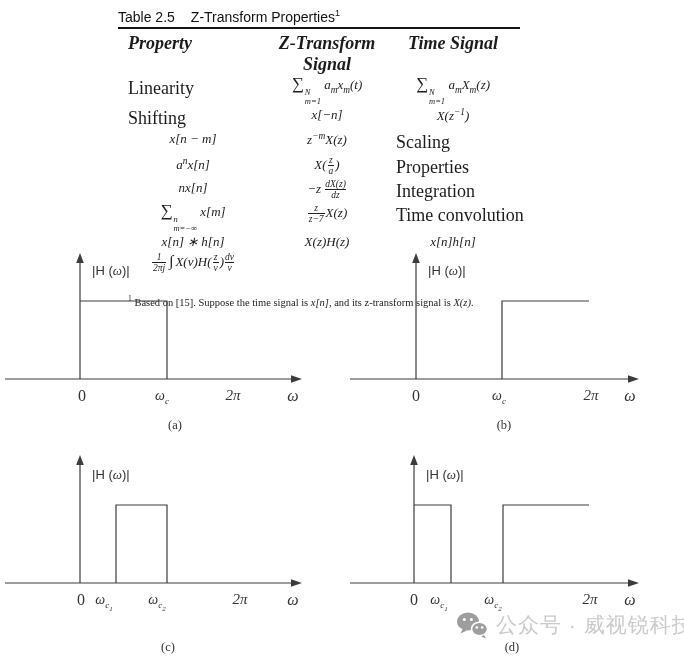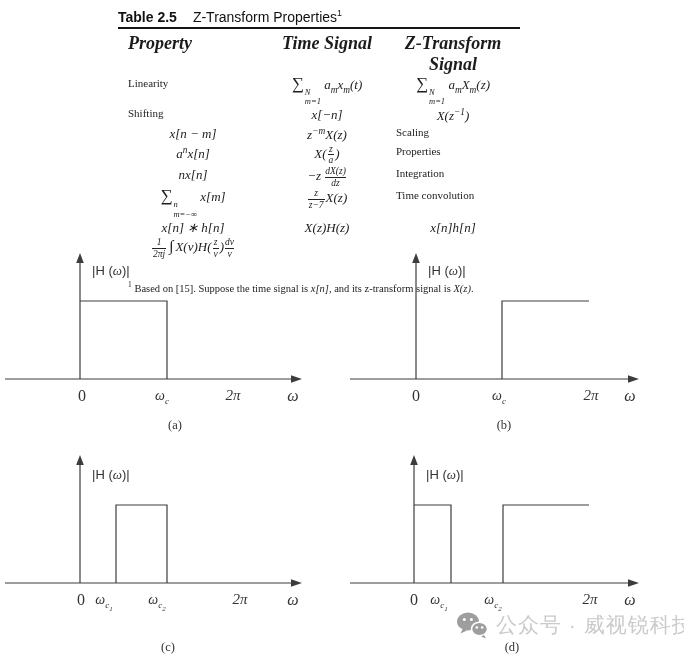--- a/index.html
+++ b/index.html
@@ -2,28 +2,28 @@
 <html><head>
 <meta charset="utf-8">
 <style>
   html,body{margin:0;padding:0;background:#fff;}
   .page{position:relative;width:684px;height:658px;background:#ffffff;overflow:hidden;
         font-family:"Liberation Serif",serif;color:#1c1c1c;}
 
   
   .tablewrap{position:absolute;left:118px;top:8px;width:402px;}
   .tbl-title{font-family:"Liberation Sans",sans-serif;font-size:14px;color:#111;white-space:nowrap;}
-  .tbl-title .tname{font-weight:bold;margin-right:16px;}
+  .tbl-title .tname{font-weight:normal;margin-right:16px;}
   .tbl-title sup{font-size:9px;}
   .rule{height:2px;background:#151515;margin-top:2px;}
   .tgrid{display:grid;grid-template-columns:150px 118px 134px;margin-top:2px;}
   .hcell{font-style:italic;font-size:18px;padding-top:2px;padding-bottom:1px;font-weight:bold;}
   .hcell.c{text-align:center;}
   .hcell.l{padding-left:10px;}
-  .pcell{font-size:11px;line-height:1.34;padding-left:10px;white-space:nowrap;}
+  .pcell{font-size:18px;line-height:1.34;padding-left:10px;white-space:nowrap;}
   .mcell{text-align:center;font-style:italic;font-size:13px;line-height:1.34;white-space:nowrap;}
   .mcell .sum{font-style:normal;font-size:1.3em;line-height:1;}
   .mcell .int{font-style:normal;font-size:1.2em;margin:0 2px;}
   .mcell sup,.mcell sub{font-size:0.72em;}
   .lim{display:inline-flex;flex-direction:column;font-size:8.5px;line-height:1.1;
        vertical-align:-6px;text-align:left;margin-left:1px;}
   .frac{display:inline-flex;flex-direction:column;font-size:9.5px;line-height:1.12;
         vertical-align:middle;text-align:center;margin:0 1px;}
   .frac .den{border-top:1px solid #222;padding:0 1px;}
   .footnote{font-size:10.5px;margin-top:20px;padding-left:10px;color:#1c1c1c;white-space:nowrap;}
@@ -42,22 +42,22 @@
 </head>
 <body>
 
 <div class="page">
 
   <div class="tablewrap">
     <div class="tbl-title"><span class="tname">Table 2.5</span><span>Z-Transform Properties</span><sup>1</sup></div>
     <div class="rule"></div>
     <div class="tgrid" id="tbl-body">
       <span class="hcell l">Property</span>
+      <span class="hcell c">Z-Transform Signal</span>
       <span class="hcell c">Time Signal</span>
-      <span class="hcell c">Z-Transform Signal</span>
     <div class="pcell">Linearity</div>
         <div class="mcell"><span class="sum">∑</span><span class="lim">
             <span>N</span>
             <span>m=1</span>
           </span><span> a</span><sub>m</sub><span>x</span><sub>m</sub><span>(t)</span></div>
         <div class="mcell"><span class="sum">∑</span><span class="lim">
             <span>N</span>
             <span>m=1</span>
           </span><span> a</span><sub>m</sub><span>X</span><sub>m</sub><span>(z)</span></div>
         <div class="pcell">Shifting</div>

